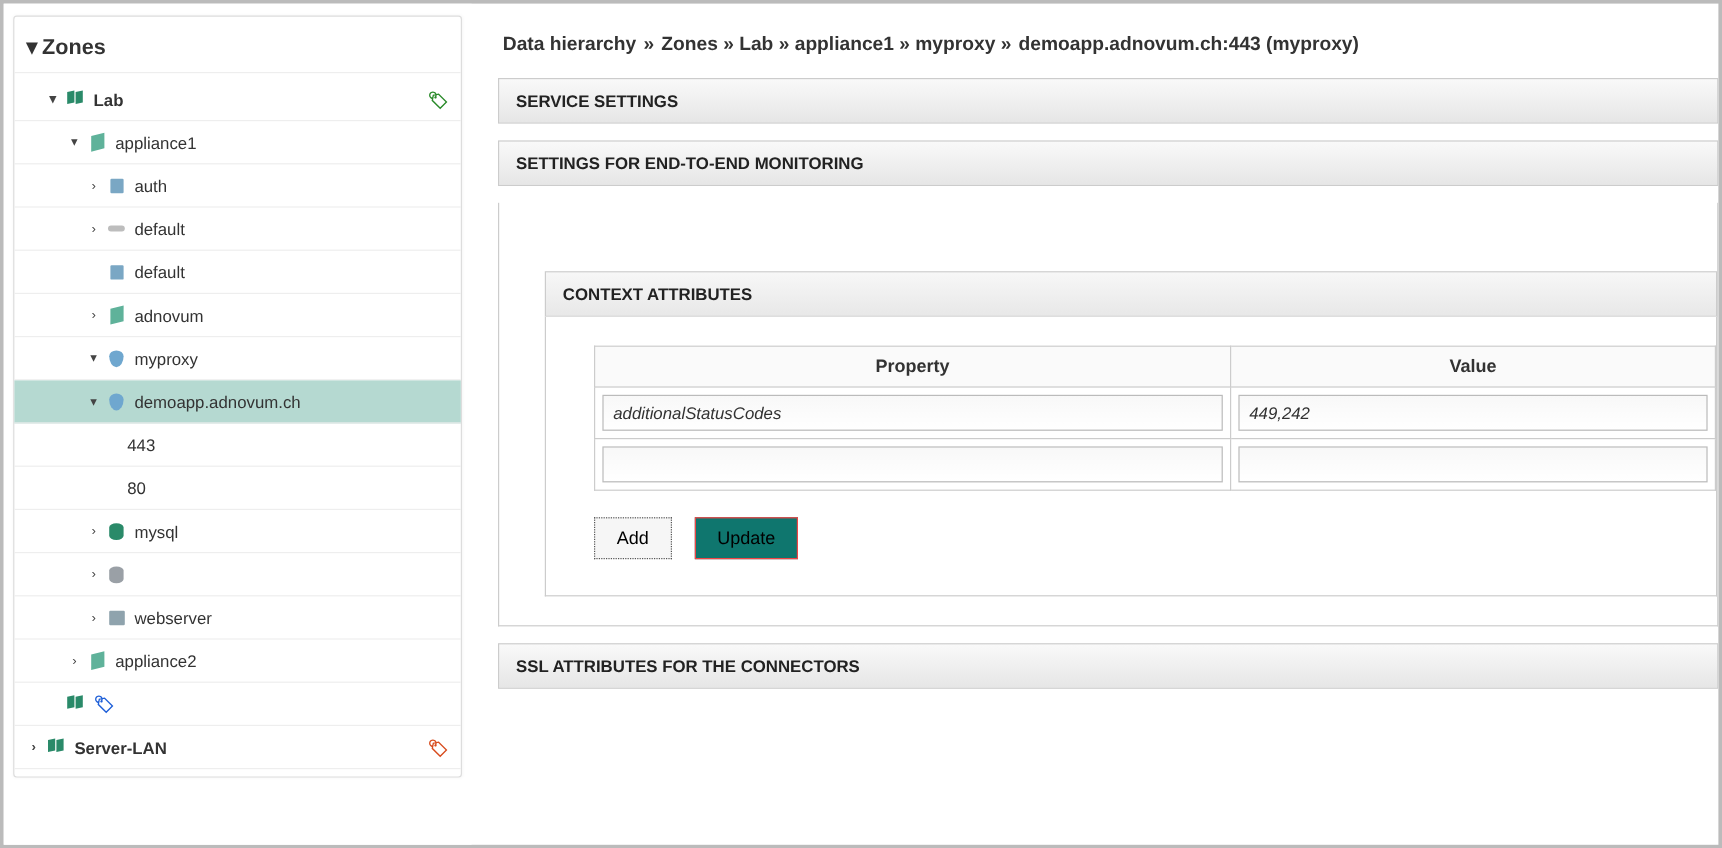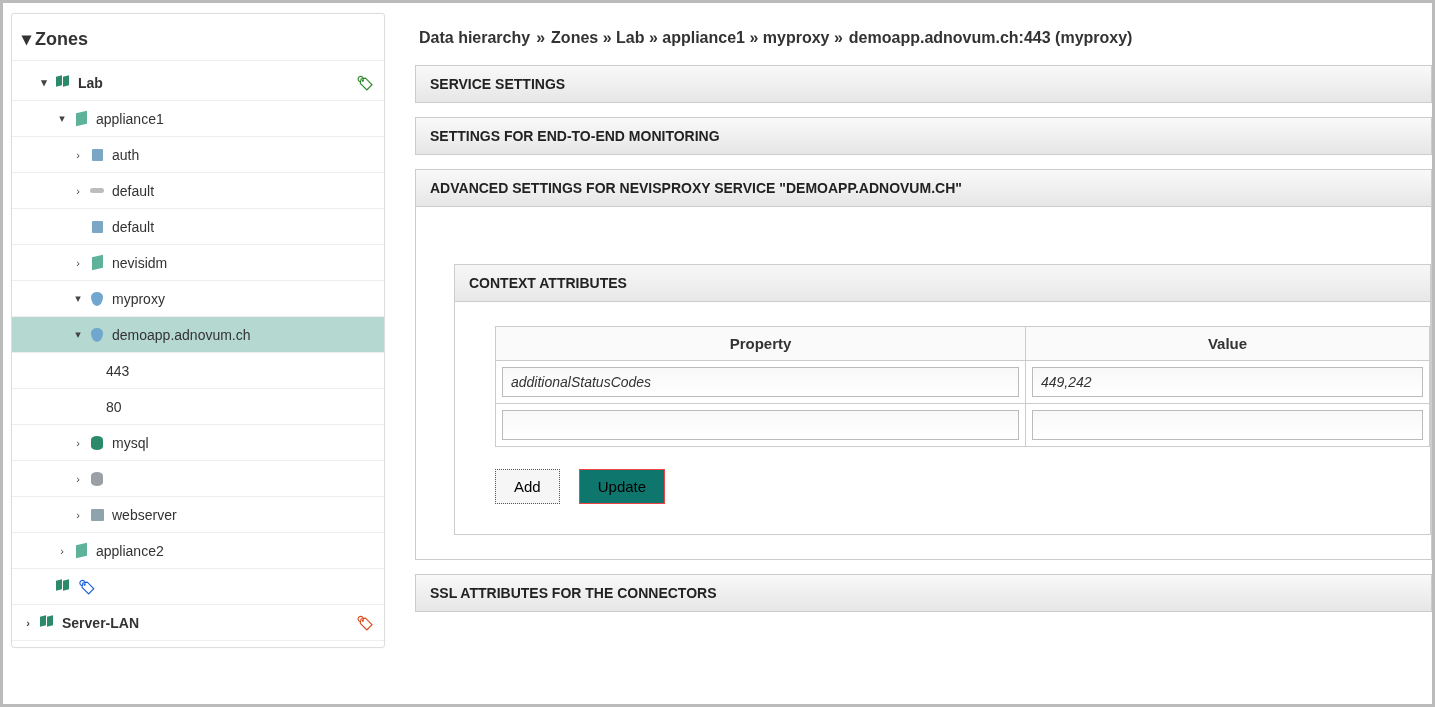--- a/index.html
+++ b/index.html
@@ -232,21 +232,21 @@
               <span class="label">default</span>
             </div>
           </li>
           <li>
             <div class="row p3">
               <span class="pad"></span>
               <span class="toggle">›</span>
               <span class="icon">
                 <span class="ic cube"></span>
               </span>
-              <span class="label">nevisidm</span>
+              <span class="label">adnovum</span>
             </div>
           </li>
           <li>
             <div class="row p3">
               <span class="pad"></span>
               <span class="toggle">▾</span>
               <span class="icon">
                 <span class="ic shield"></span>
               </span>
               <span class="label">myproxy</span>
@@ -346,21 +346,20 @@
   <div class="breadcrumb">
     <a href="#">Data hierarchy</a>
     <span class="sep">»</span>
     <span id="bc-path"><a href="#">Zones</a> <span class="sep"> » </span> <a href="#">Lab</a> <span class="sep"> » </span> <a href="#">appliance1</a> <span class="sep"> » </span> <a href="#">myproxy</a> <span class="sep"> » </span> </span>
     <span class="current">demoapp.adnovum.ch:443 (myproxy)</span>
   </div>
 
   <div class="panel">Service Settings</div>
   <div class="panel">Settings for End-to-End Monitoring</div>
 
-  <div class="panel open">Advanced settings for nevisProxy service "demoapp.adnovum.ch"</div>
   <div class="panel-body">
 
     <div class="subpanel">Context attributes</div>
     <div class="subpanel-body">
 
       <table class="attrs">
         <thead>
           <tr>
             <th style="width:530px">Property</th>
             <th>Value</th>

